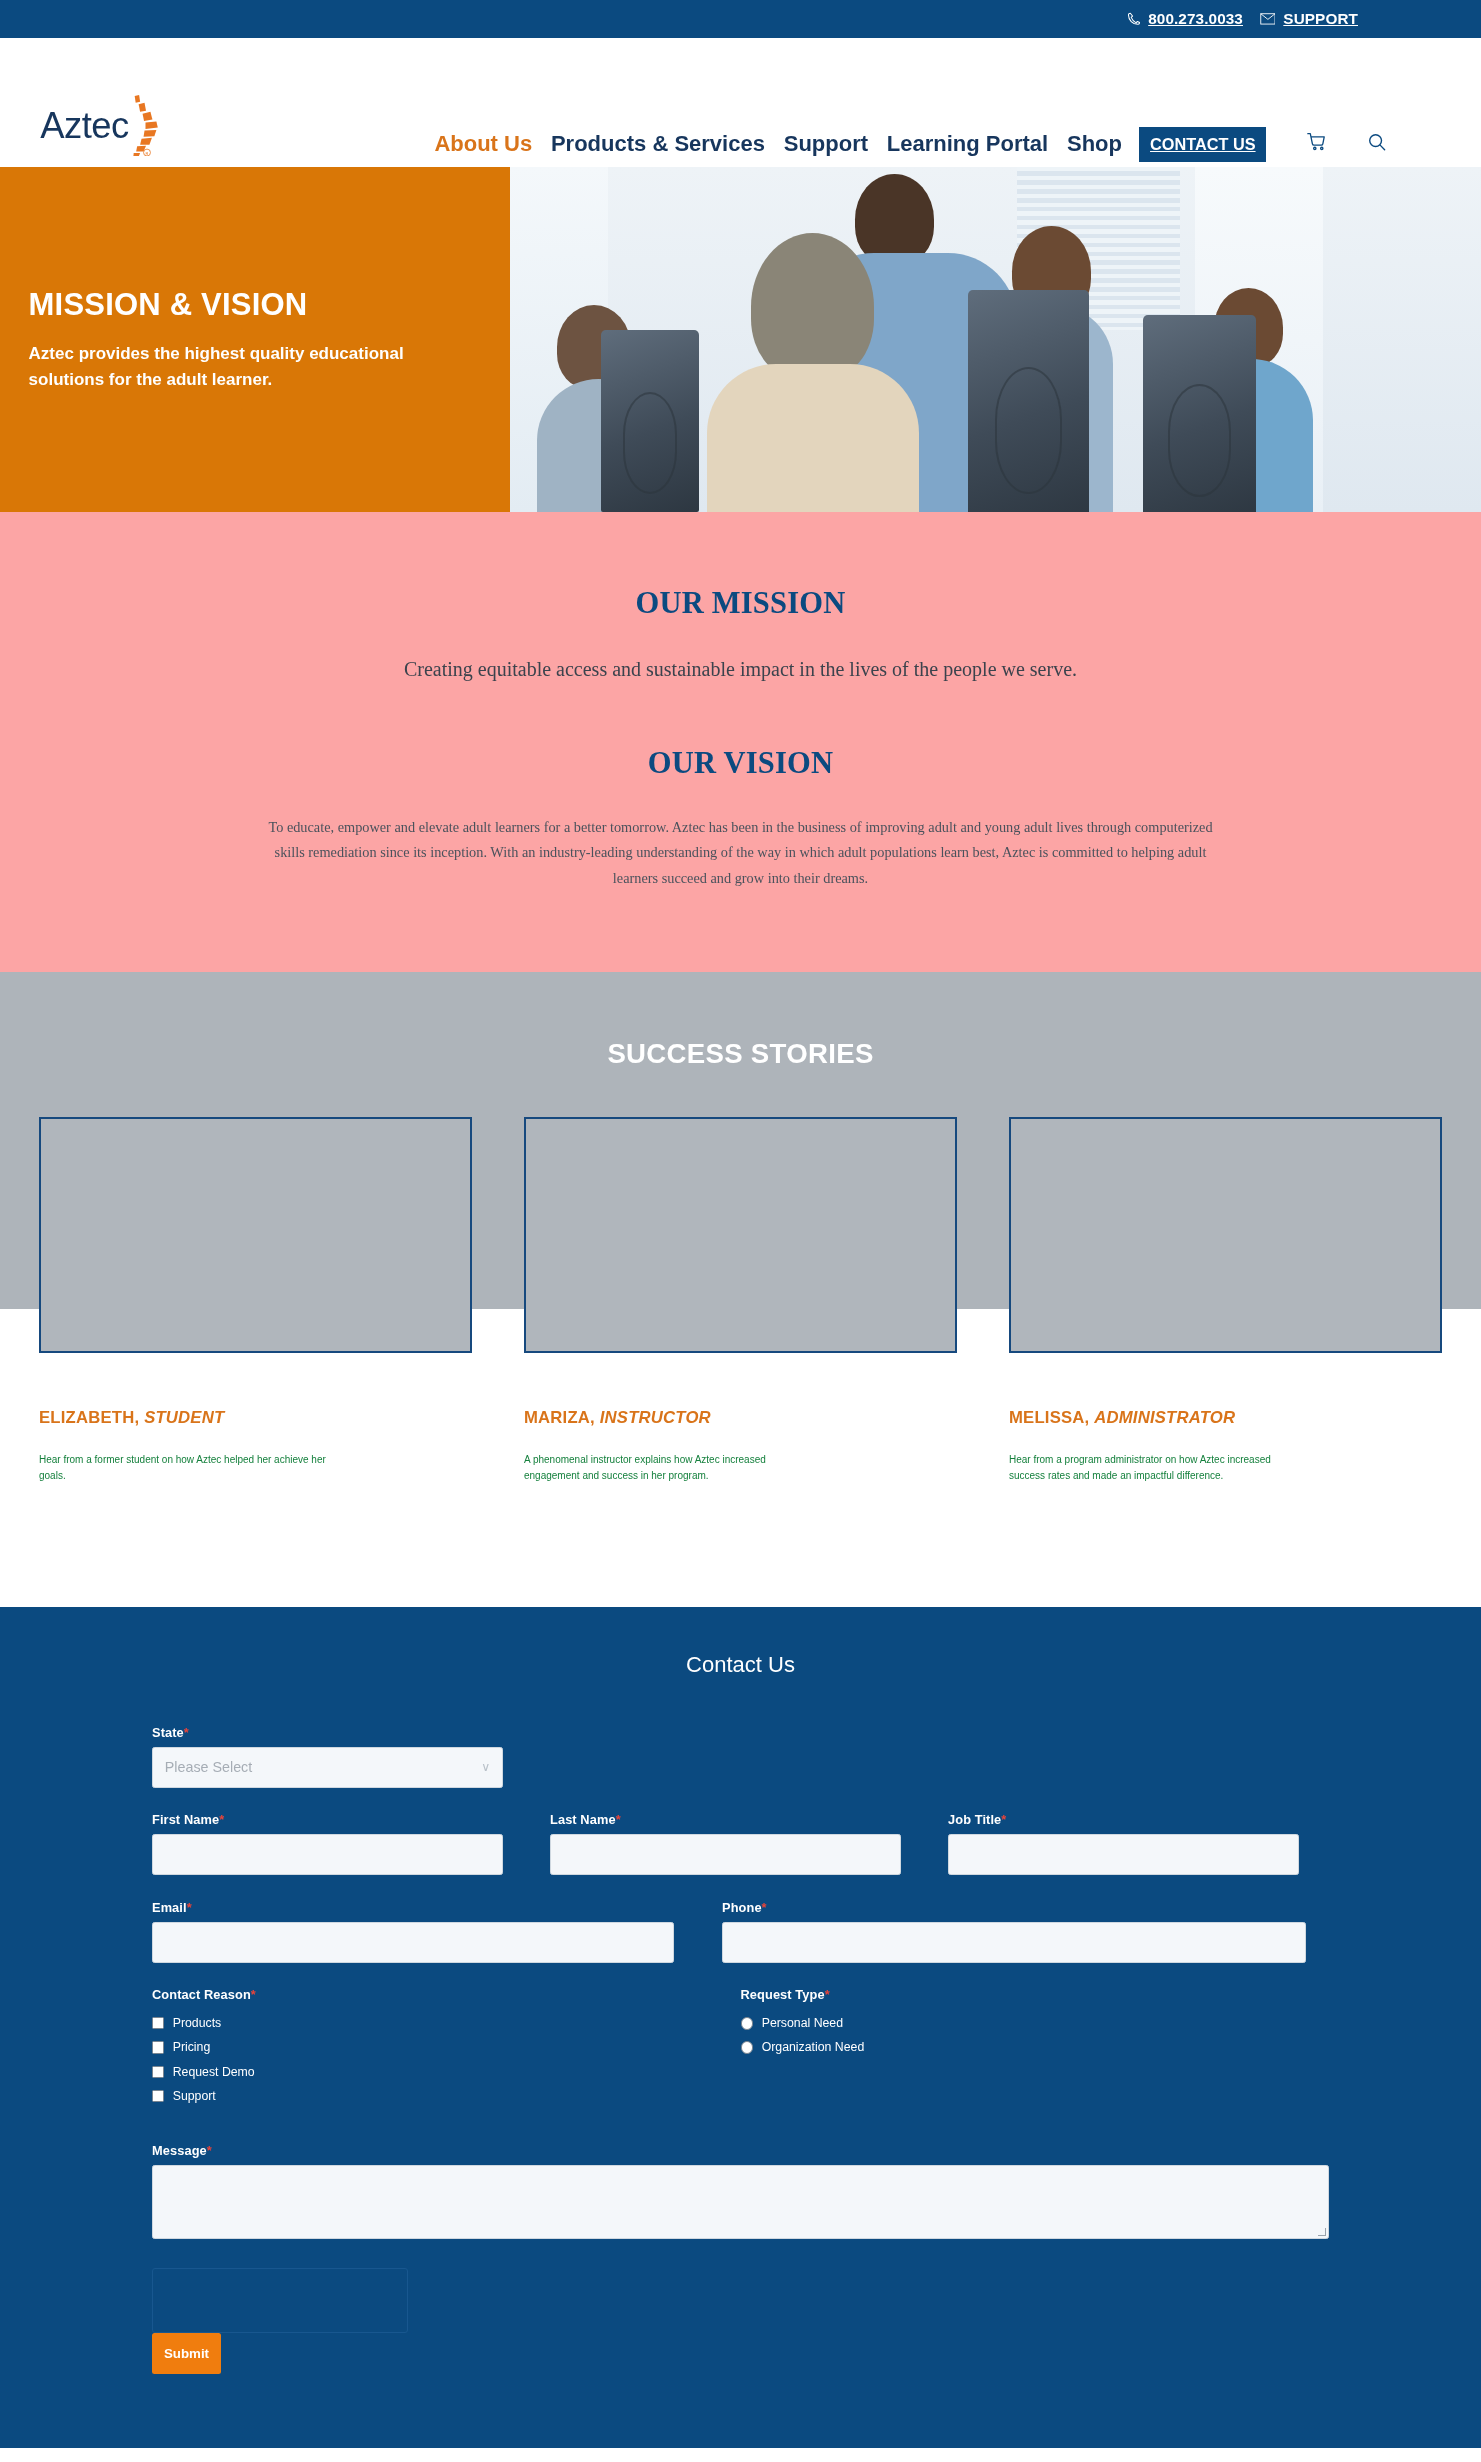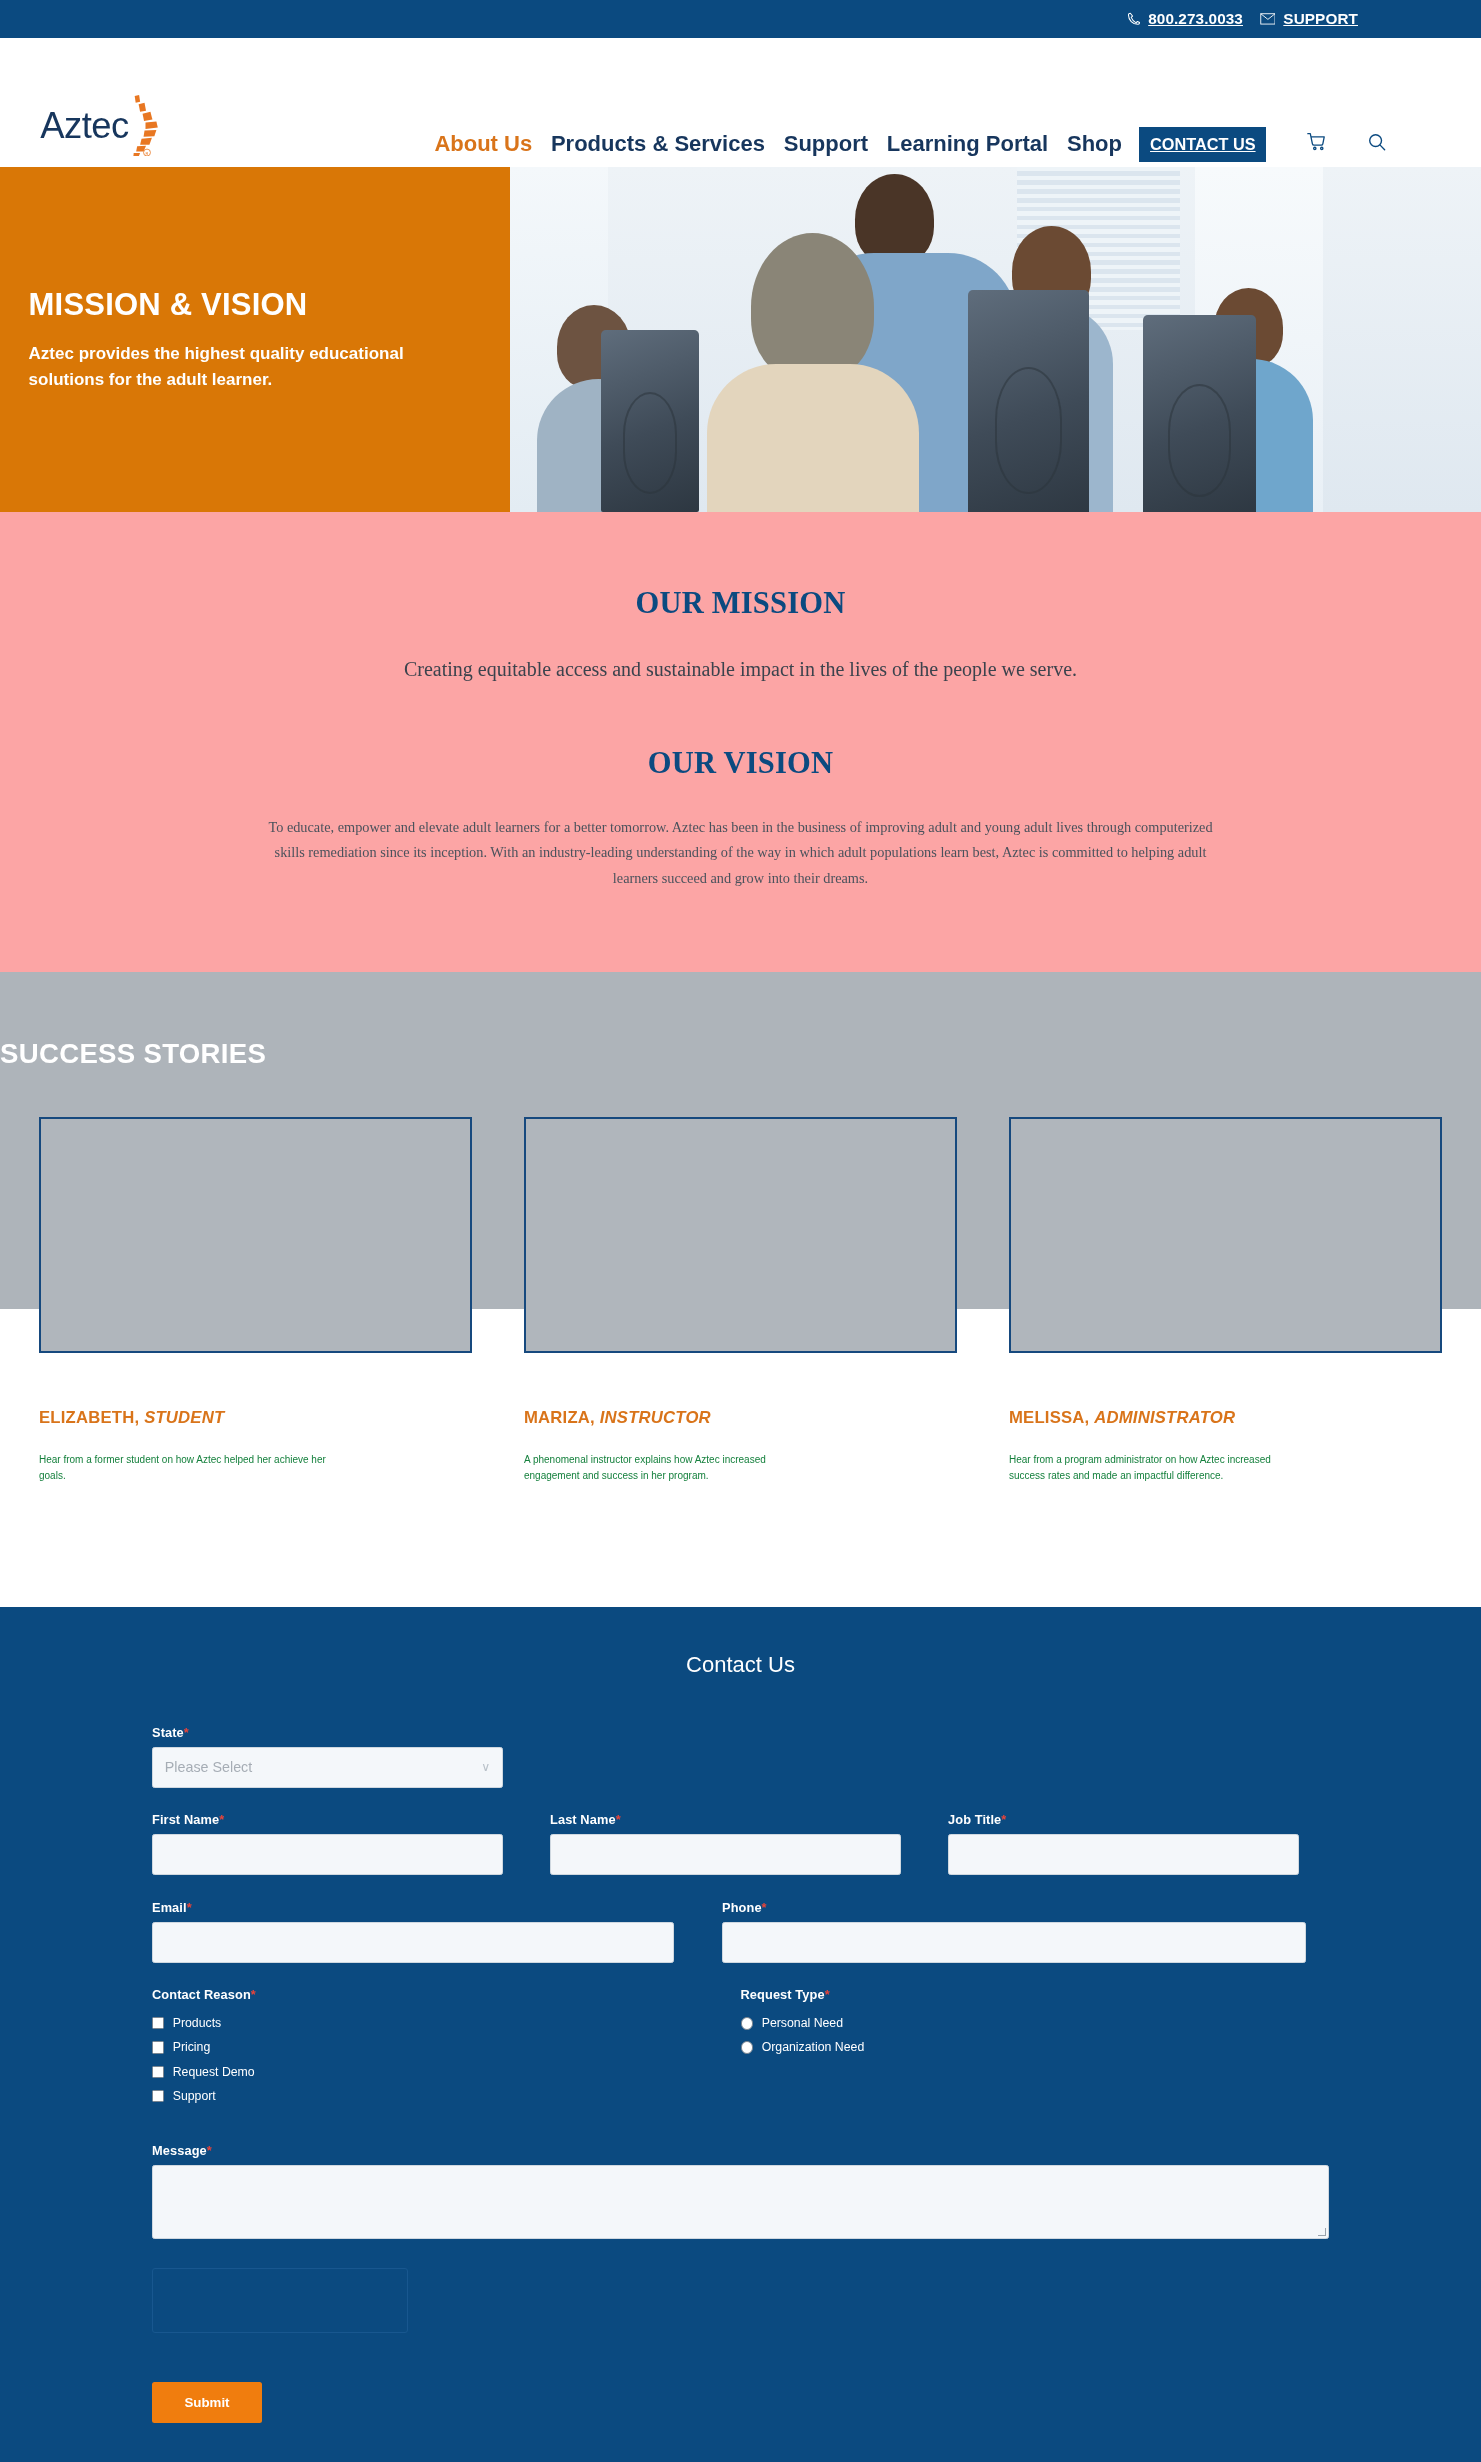--- a/index.html
+++ b/index.html
@@ -184,21 +184,21 @@
   }
   .stories-grey {
     position: absolute;
     left: 0; right: 0;
     top: 0;
     height: 337px;
     background: #aeb4ba;
   }
   .stories-inner { position: relative; z-index: 2; }
   .stories-title {
-    text-align: left;
+    text-align: center;
     color: #ffffff;
     font-size: 27.6px;
     font-weight: 700;
     letter-spacing: 0.3px;
     padding-top: 66px;
   }
   .cards {
     display: flex;
     justify-content: space-between;
     padding: 47px 39px 0;
@@ -323,22 +323,21 @@
   }
   .captcha {
     margin-top: 29.5px;
     width: 256px;
     height: 65px;
     border: 1px solid #18578f;
     border-radius: 3px;
     background: #0b4a80;
   }
   .submit {
-    margin-top: 49px;
-    width: 110px;
+    width: 69px;
     height: 41px;
     background: #f07d0e;
     color: #ffffff;
     border: none;
     border-radius: 2.5px;
     font-size: 13.3px;
     font-weight: 700;
     font-family: "Liberation Sans", sans-serif;
     cursor: pointer;
   }

